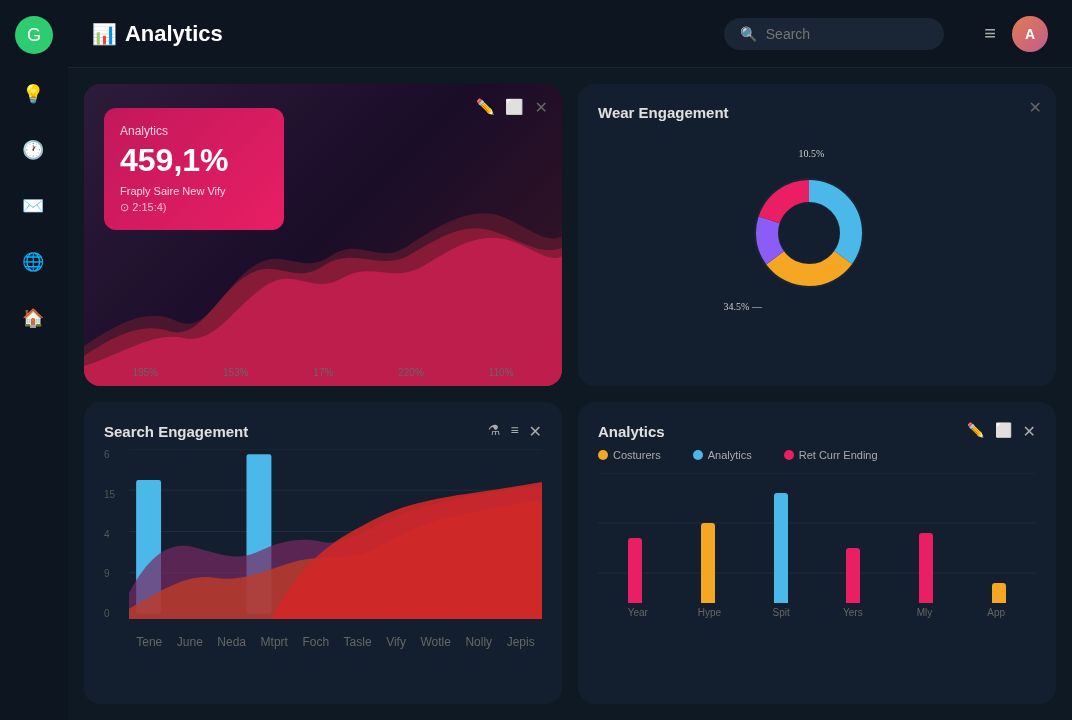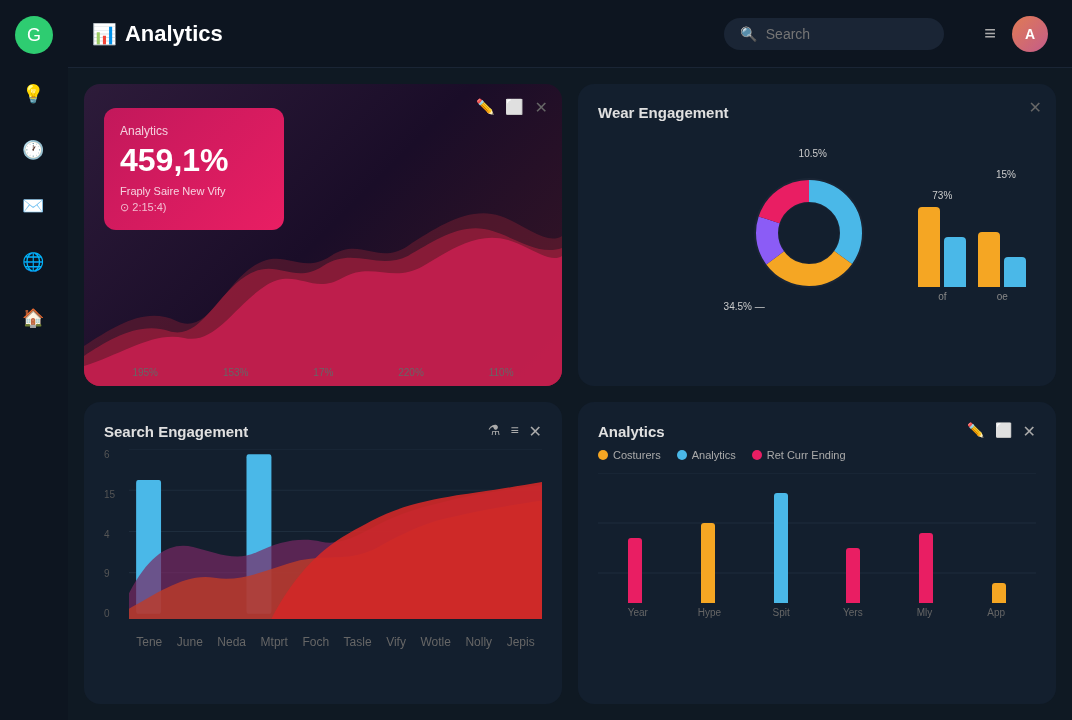--- a/index.html
+++ b/index.html
@@ -221,21 +221,21 @@
     .region-x-labels {
       position: absolute;
       bottom: 0; left: 25px; right: 0;
       display: flex; justify-content: space-around;
     }
     .region-x-label { font-size: 12px; color: #666; }
 
     
     .analytics2-card {}
     .legend {
-      display: flex; gap: 16px; margin-bottom: 12px; flex-wrap: wrap;
+      display: flex; gap: 32px; margin-bottom: 12px; flex-wrap: wrap;
     }
     .legend-item {
       display: flex; align-items: center; gap: 5px;
       font-size: 11px; color: #aaa;
     }
     .legend-dot {
       width: 10px; height: 10px; border-radius: 50%;
     }
     .b-bar-group {
       display: flex;
@@ -323,64 +323,41 @@
           <span class="x-label">110%</span>
         </div>
       </div>
     </div>
 
     <div class="card wear-card">
       <div class="card-title">Wear Engagement</div>
       <span class="card-close">✕</span>
 
       <div class="wear-content">
-        <div style="position:relative;">
+        <div style="position:relative;font-family:Liberation Serif, serif;">
           
           <svg width="160" height="160" viewBox="0 0 160 160">
 
             <circle cx="80" cy="80" r="55" fill="#1a2535" stroke="none"></circle>
 
             <circle cx="80" cy="80" r="42" fill="none" stroke="#4ab8e8" stroke-width="22" stroke-dasharray="92 172" stroke-dashoffset="0" transform="rotate(-90 80 80)"></circle>
 
             <circle cx="80" cy="80" r="42" fill="none" stroke="#f5a623" stroke-width="22" stroke-dasharray="79 185" stroke-dashoffset="-92" transform="rotate(-90 80 80)"></circle>
 
             <circle cx="80" cy="80" r="42" fill="none" stroke="#8b5cf6" stroke-width="22" stroke-dasharray="40 224" stroke-dashoffset="-171" transform="rotate(-90 80 80)"></circle>
 
             <circle cx="80" cy="80" r="42" fill="none" stroke="#e91e63" stroke-width="22" stroke-dasharray="53 211" stroke-dashoffset="-211" transform="rotate(-90 80 80)"></circle>
 
             <circle cx="80" cy="80" r="30" fill="#131f2e"></circle>
           </svg>
           
           <div style="position:absolute; top:-5px; left:70px; font-size:10px; color:#ccc;">10.5%</div>
           <div style="position:absolute; bottom:5px; left:-5px; font-size:10px; color:#ccc;">34.5% —</div>
         </div>
 
-        <div style="display:flex; flex-direction:column; gap:10px; flex:1; align-items:center;">
-          <div style="font-size:10px; color:#ccc; align-self:flex-end; margin-right:20px;">15%</div>
-          <div class="bar-chart-small">
-
-            <div class="bar-group">
-              <div class="bar-pct">73%</div>
-              <div class="bar-wrap">
-                <div class="bar" style="height:80px; background:#f5a623;"></div>
-                <div class="bar" style="height:50px; background:#4ab8e8;"></div>
-              </div>
-              <div class="bar-label">of</div>
-            </div>
-
-            <div class="bar-group">
-              <div class="bar-pct"></div>
-              <div class="bar-wrap">
-                <div class="bar" style="height:55px; background:#f5a623;"></div>
-                <div class="bar" style="height:30px; background:#4ab8e8;"></div>
-              </div>
-              <div class="bar-label">oe</div>
-            </div>
-          </div>
-        </div>
       </div>
     </div>
 
     <div class="card region-card">
       <div style="display:flex; align-items:center; justify-content:space-between; margin-bottom:8px;">
         <div class="card-title" style="margin-bottom:0;">Search Engagement</div>
         <div style="display:flex; gap:10px;">
           <span style="color:#aaa; cursor:pointer; font-size:14px;">⚗</span>
           <span style="color:#aaa; cursor:pointer; font-size:14px;">≡</span>
           <span style="color:#aaa; cursor:pointer; font-size:16px;">✕</span>

